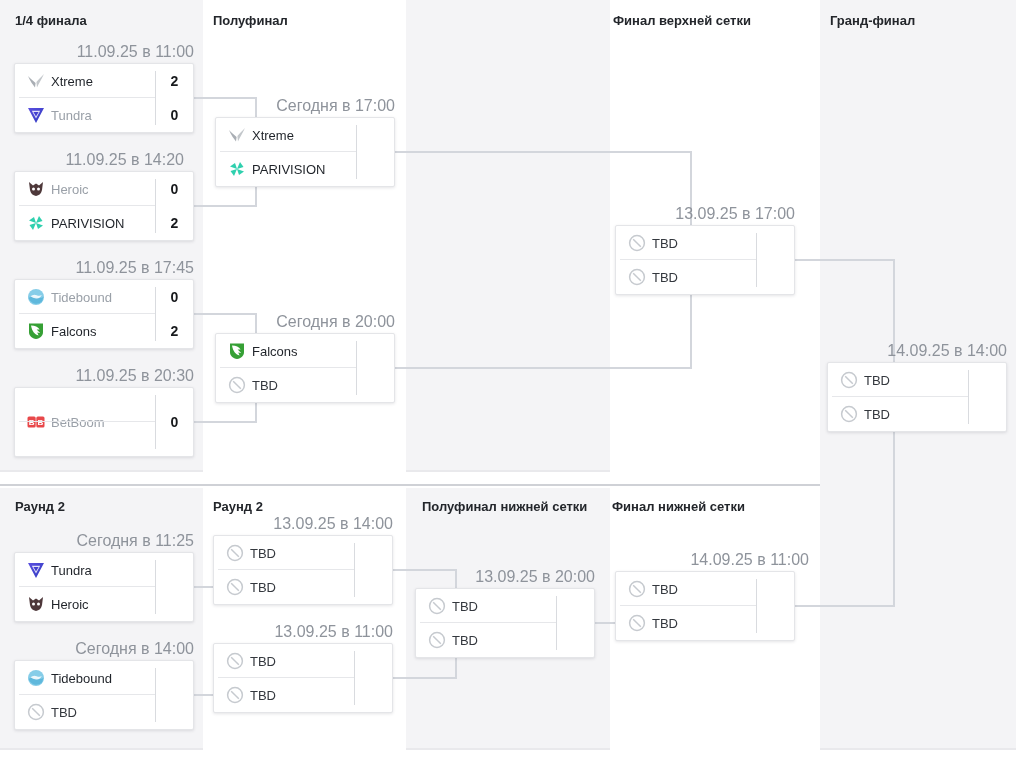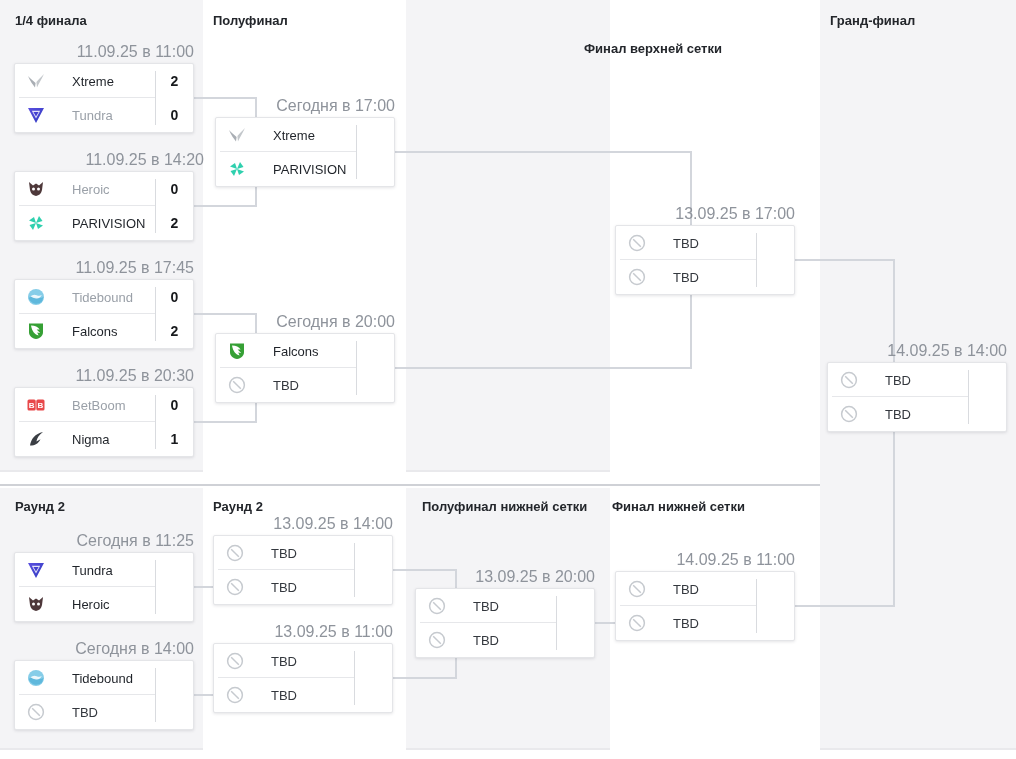--- a/index.html
+++ b/index.html
@@ -36,21 +36,21 @@
   }
   .row-divider{
     position:absolute;left:4px;right:37px;top:50%;height:1px;margin-top:-1px;background:#e6e7ea;
   }
   .team-row{
     flex:1;display:flex;align-items:center;padding-left:11px;min-width:0;
   }
   .team-logo{width:20px;height:20px;flex:0 0 20px;display:flex;align-items:center;justify-content:center;}
   .team-logo svg{width:20px;height:20px;display:block;}
   .team-name{
-    margin-left:26px;flex:1;font-size:13px;color:#1f2329;
+    margin-left:5px;flex:1;font-size:13px;color:#1f2329;
     white-space:nowrap;overflow:hidden;text-overflow:ellipsis;
   }
   .team-row.loss .team-name{color:#9aa0a8;}
   .team-row.tbd .team-name{color:#34383e;}
   .team-score{
     width:37px;flex:0 0 37px;text-align:center;
     font-size:14px;font-weight:700;color:#17191c;
   }
 </style>
 </head>
@@ -81,21 +81,21 @@
     <div class="connector" style="left: 893px; top: 432px; width: 2px; height: 174px;"></div>
     <div class="connector" style="left: 194px; top: 586px; width: 19px; height: 2px;"></div>
     <div class="connector" style="left: 194px; top: 694px; width: 19px; height: 2px;"></div>
     <div class="connector" style="left: 393px; top: 569px; width: 64px; height: 2px;"></div>
     <div class="connector" style="left: 455px; top: 569px; width: 2px; height: 19px;"></div>
     <div class="connector" style="left: 393px; top: 677px; width: 64px; height: 2px;"></div>
     <div class="connector" style="left: 455px; top: 658px; width: 2px; height: 20px;"></div>
     <div class="connector" style="left: 595px; top: 622px; width: 20px; height: 2px;"></div>
     <div class="round-header" style="left: 15px; top: 13px;">1/4 финала</div>
     <div class="round-header" style="left: 213px; top: 13px;">Полуфинал</div>
-    <div class="round-header" style="left: 584px; top: 13px; margin-top: 28px;">Финал верхней сетки</div>
+    <div class="round-header" style="left: 613px; top: 13px;">Финал верхней сетки</div>
     <div class="round-header" style="left: 830px; top: 13px;">Гранд-финал</div>
     <div class="round-header" style="left: 15px; top: 499px;">Раунд 2</div>
     <div class="round-header" style="left: 213px; top: 499px;">Раунд 2</div>
     <div class="round-header" style="left: 415px; top: 499px; margin-left: 7px;">Полуфинал нижней сетки</div>
     <div class="round-header" style="left: 612px; top: 499px;">Финал нижней сетки</div>
     <div class="match-time" style="left: 14px; top: 43px;">11.09.25 в 11:00</div>
     <div class="match" style="left: 14px; top: 63px;">
       <div class="team-row ">
         <span class="team-logo">
           <svg viewBox="0 0 20 20">
@@ -118,21 +118,21 @@
             <path d="M2 3 H18 L10 18 Z" fill="url(#gtun)"></path>
             <path d="M5.8 5.8 H14.2 L10 13.4 Z" fill="#ffffff" opacity="0.85"></path>
             <path d="M7.4 7 H12.6 L10 11.6 Z" fill="#4340cf"></path>
           </svg>
         </span>
         <span class="team-name">Tundra</span>
         <span class="team-score">0</span>
       </div>
       <div class="row-divider"></div>
     </div>
-    <div class="match-time" style="left: 24px; top: 151px;">11.09.25 в 14:20</div>
+    <div class="match-time" style="left: 4px; top: 151px;">11.09.25 в 14:20</div>
     <div class="match" style="left: 14px; top: 171px;">
       <div class="team-row loss">
         <span class="team-logo">
           <svg viewBox="0 0 20 20">
             <path d="M3 3 L7 6.5 L10 4.5 L13 6.5 L17 3 L16 11 C15.5 14.5 13 16.5 10 17 C7 16.5 4.5 14.5 4 11 Z" fill="#4e383a"></path>
             <circle cx="7.5" cy="10" r="1.5" fill="#ffffff"></circle>
             <circle cx="12.5" cy="10" r="1.5" fill="#ffffff"></circle>
           </svg>
         </span>
         <span class="team-name">Heroic</span>
@@ -185,29 +185,20 @@
         <span class="team-logo">
           <svg viewBox="0 0 20 20">
             <rect x="1.5" y="4.5" width="8.2" height="11" rx="1.5" fill="#e8484a"></rect>
             <rect x="10.3" y="4.5" width="8.2" height="11" rx="1.5" fill="#e8484a"></rect>
             <text x="5.6" y="12.9" font-size="8" font-weight="bold" fill="#ffffff" text-anchor="middle">B</text>
             <text x="14.4" y="12.9" font-size="8" font-weight="bold" fill="#ffffff" text-anchor="middle">B</text>
           </svg>
         </span>
         <span class="team-name">BetBoom</span>
         <span class="team-score">0</span>
-      </div>
-      <div class="team-row ">
-        <span class="team-logo">
-          <svg viewBox="0 0 20 20">
-            <path d="M4 16.5 C5 10 9 4.8 17 3 C13 6 11 9.2 10.4 12.4 L14.5 10.2 C12.3 14.6 8.8 16.6 4 16.5 Z" fill="#3a3e44"></path>
-          </svg>
-        </span>
-        <span class="team-name">Nigma</span>
-        <span class="team-score">1</span>
       </div>
       <div class="row-divider"></div>
     </div>
     <div class="match-time" style="left: 215px; top: 97px;">Сегодня в 17:00</div>
     <div class="match" style="left: 215px; top: 117px;">
       <div class="team-row ">
         <span class="team-logo">
           <svg viewBox="0 0 20 20">
             <path d="M2 5 C4 10 7 14 9 16.5 L9.6 12 C7 10 4 7.2 2 5 Z" fill="#a9aeb4"></path>
             <path d="M18 3 C15 9 12.6 13 11 16.5 L10.4 11 C12.6 8.4 15.5 5.4 18 3 Z" fill="#c3c7cb"></path>
@@ -426,21 +417,21 @@
           <svg viewBox="0 0 20 20">
             <circle cx="10" cy="10" r="7.4" fill="none" stroke="#c6cacf" stroke-width="1.5"></circle>
             <line x1="6.2" y1="6.2" x2="13.8" y2="13.8" stroke="#c6cacf" stroke-width="1.5"></line>
           </svg>
         </span>
         <span class="team-name">TBD</span>
         <span class="team-score"></span>
       </div>
       <div class="row-divider"></div>
     </div>
-    <div class="match-time" style="left: 615px; top: 551px;">14.09.25 в 11:00</div>
+    <div class="match-time" style="left: 629px; top: 551px;">14.09.25 в 11:00</div>
     <div class="match" style="left: 615px; top: 571px;">
       <div class="team-row tbd">
         <span class="team-logo">
           <svg viewBox="0 0 20 20">
             <circle cx="10" cy="10" r="7.4" fill="none" stroke="#c6cacf" stroke-width="1.5"></circle>
             <line x1="6.2" y1="6.2" x2="13.8" y2="13.8" stroke="#c6cacf" stroke-width="1.5"></line>
           </svg>
         </span>
         <span class="team-name">TBD</span>
         <span class="team-score"></span>

